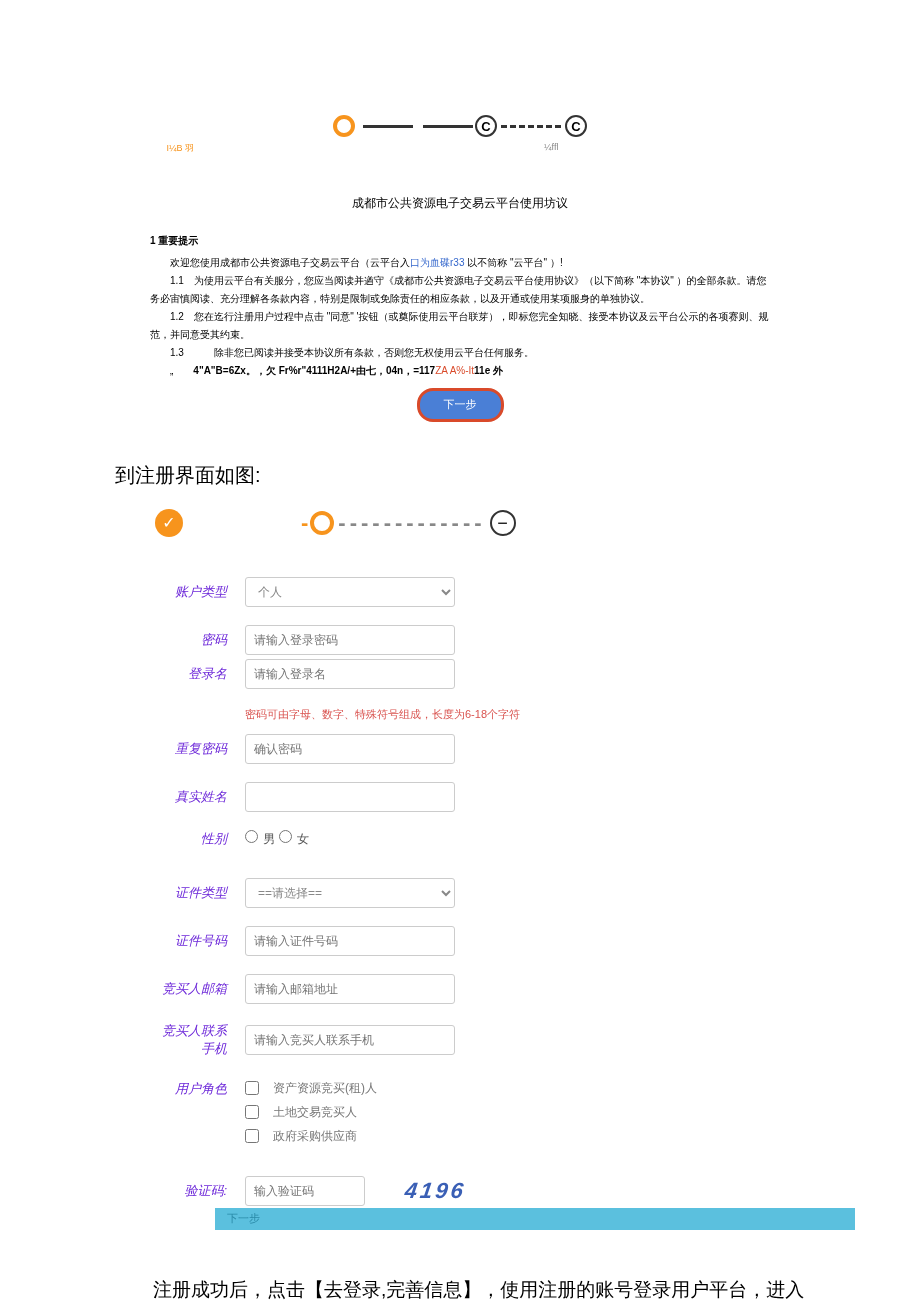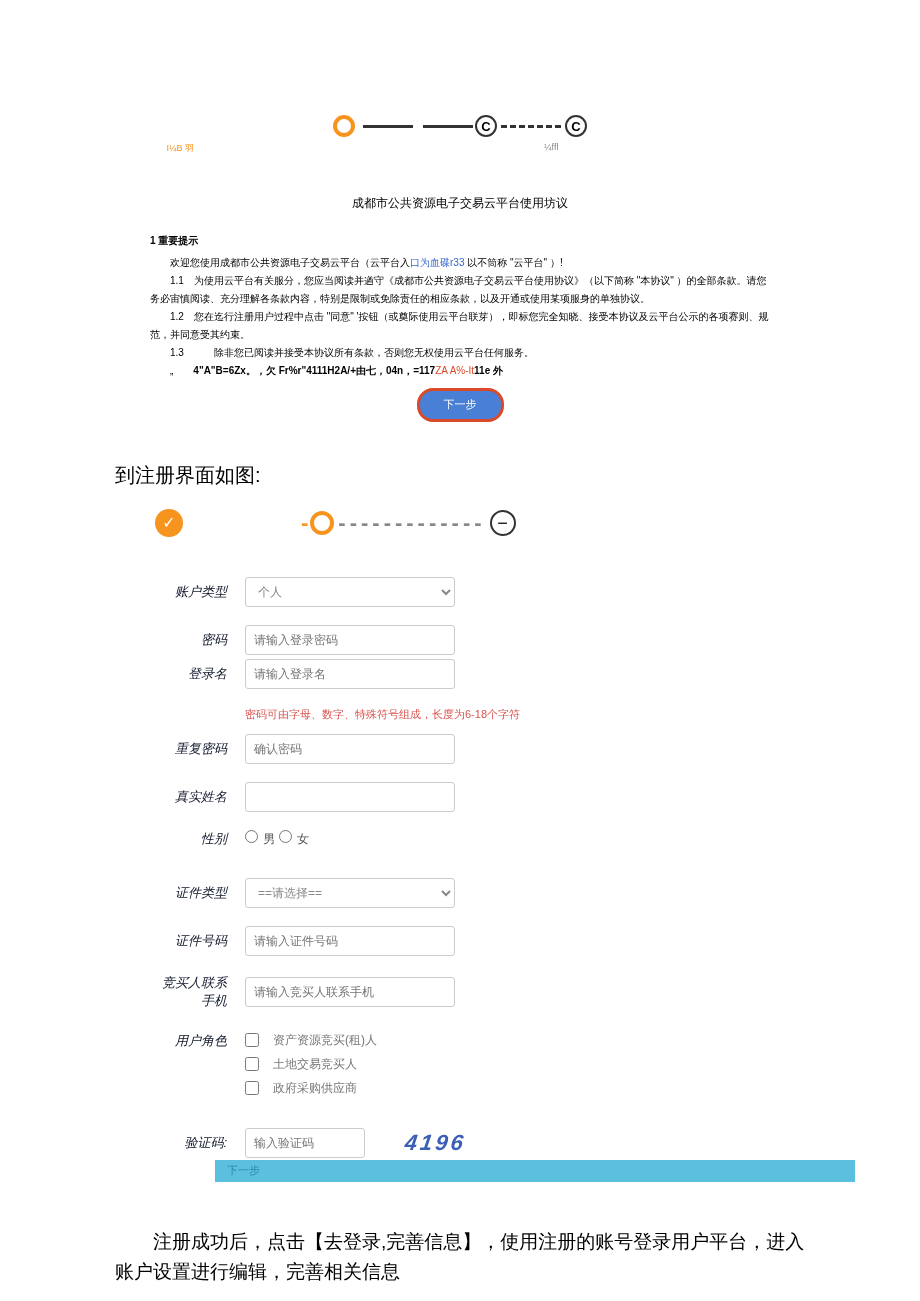--- a/index.html
+++ b/index.html
@@ -32,21 +32,21 @@
     .reg-wrap { padding-left: 155px; width: 680px; }
     .reg-stepper { display: flex; align-items: center; margin-bottom: 40px; gap: 4px; }
     .reg-stepper .step-done { width: 28px; height: 28px; background: #f7941d; border-radius: 50%; display: flex; align-items: center; justify-content: center; color: #fff; font-size: 16px; }
     .reg-stepper .gap1 { width: 110px; }
     .reg-stepper .dash-orange { color: #f7941d; font-size: 22px; font-weight: bold; letter-spacing: -2px; }
     .reg-stepper .circle-open { width: 24px; height: 24px; border: 4px solid #f7941d; border-radius: 50%; }
     .reg-stepper .dash-grey { color: #888; font-size: 22px; font-weight: bold; letter-spacing: 4px; }
     .reg-stepper .circle-minus { width: 26px; height: 26px; border: 2px solid #333; border-radius: 50%; display: flex; align-items: center; justify-content: center; font-size: 18px; line-height: 1; }
     
     .form-row { display: flex; align-items: center; margin-bottom: 18px; }
-    .form-row label { width: 90px; text-align: right; font-size: 13px; color: #0f172a; padding-right: 18px; font-style: italic; }
+    .form-row label { width: 90px; text-align: right; font-size: 13px; color: #6d28d9; padding-right: 18px; font-style: italic; }
     .form-row .control { flex: 1; max-width: 210px; }
     .form-row select, .form-row input[type=text], .form-row input[type=password] {
       width: 100%; height: 30px; border: 1px solid #ccc; border-radius: 3px; padding: 0 8px;
       font-size: 12px; color: #888; background: #fff;
     }
     .form-row .hint { font-size: 11px; color: #d9534f; margin-top: 6px; margin-bottom: -8px; }
     .radio-group { font-size: 12px; color: #555; }
     .radio-group input { margin-right: 2px; }
     .checkbox-group { font-size: 12px; color: #777; line-height: 2; }
     .checkbox-group div { display: flex; align-items: center; gap: 14px; }
@@ -140,20 +140,24 @@
   </div>
   <div class="form-row">
     <label>证件类型</label>
     <div class="control"><select><option>==请选择==</option></select></div>
   </div>
   <div class="form-row">
     <label>证件号码</label>
     <div class="control"><input type="text" placeholder="请输入证件号码" style=""></div>
   </div>
   <div class="form-row">
+    <label>竞买人邮箱</label>
+    <div class="control"><input type="text" placeholder="请输入邮箱地址" style=""></div>
+  </div>
+  <div class="form-row">
     <label>竞买人联系手机</label>
     <div class="control"><input type="text" placeholder="请输入竞买人联系手机" style=""></div>
   </div>
   <div class="form-row" style="align-items:flex-start; margin-bottom:28px">
     <label style="padding-top:4px">用户角色</label>
     <div class="control checkbox-group">
       <div>
           <input type="checkbox" style="">
           <span>资产资源竞买(租)人</span>
         </div>

